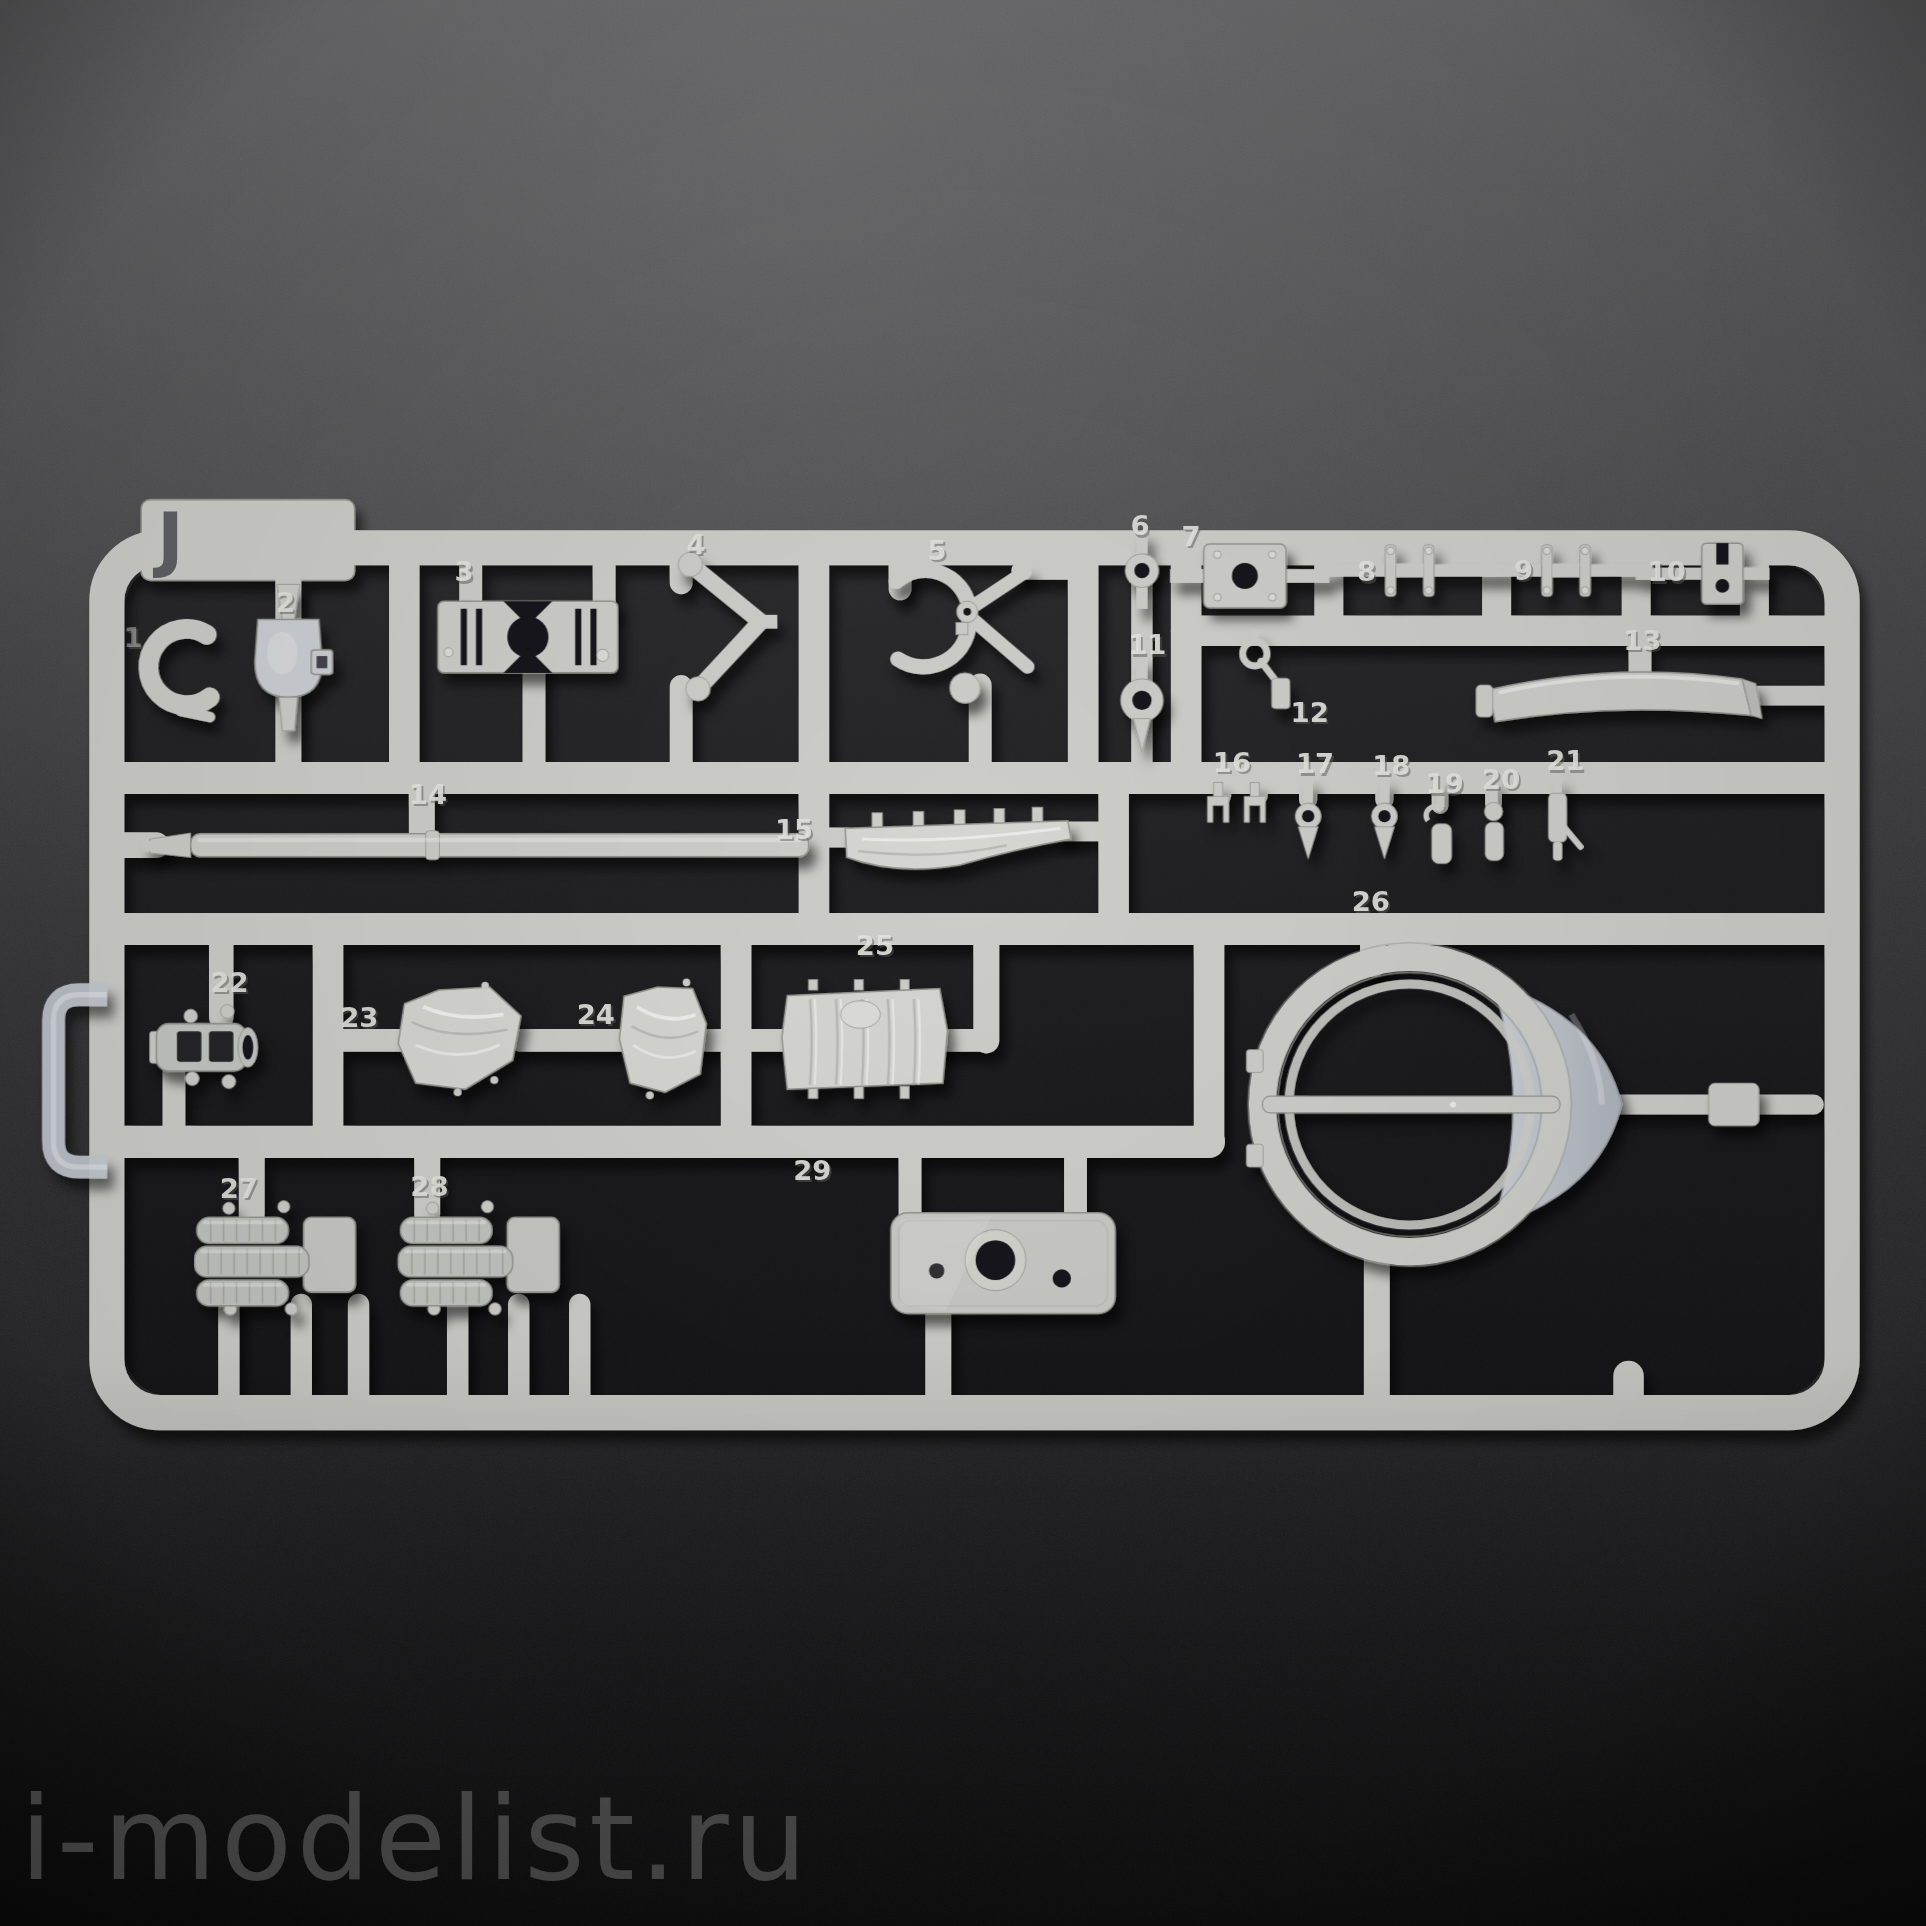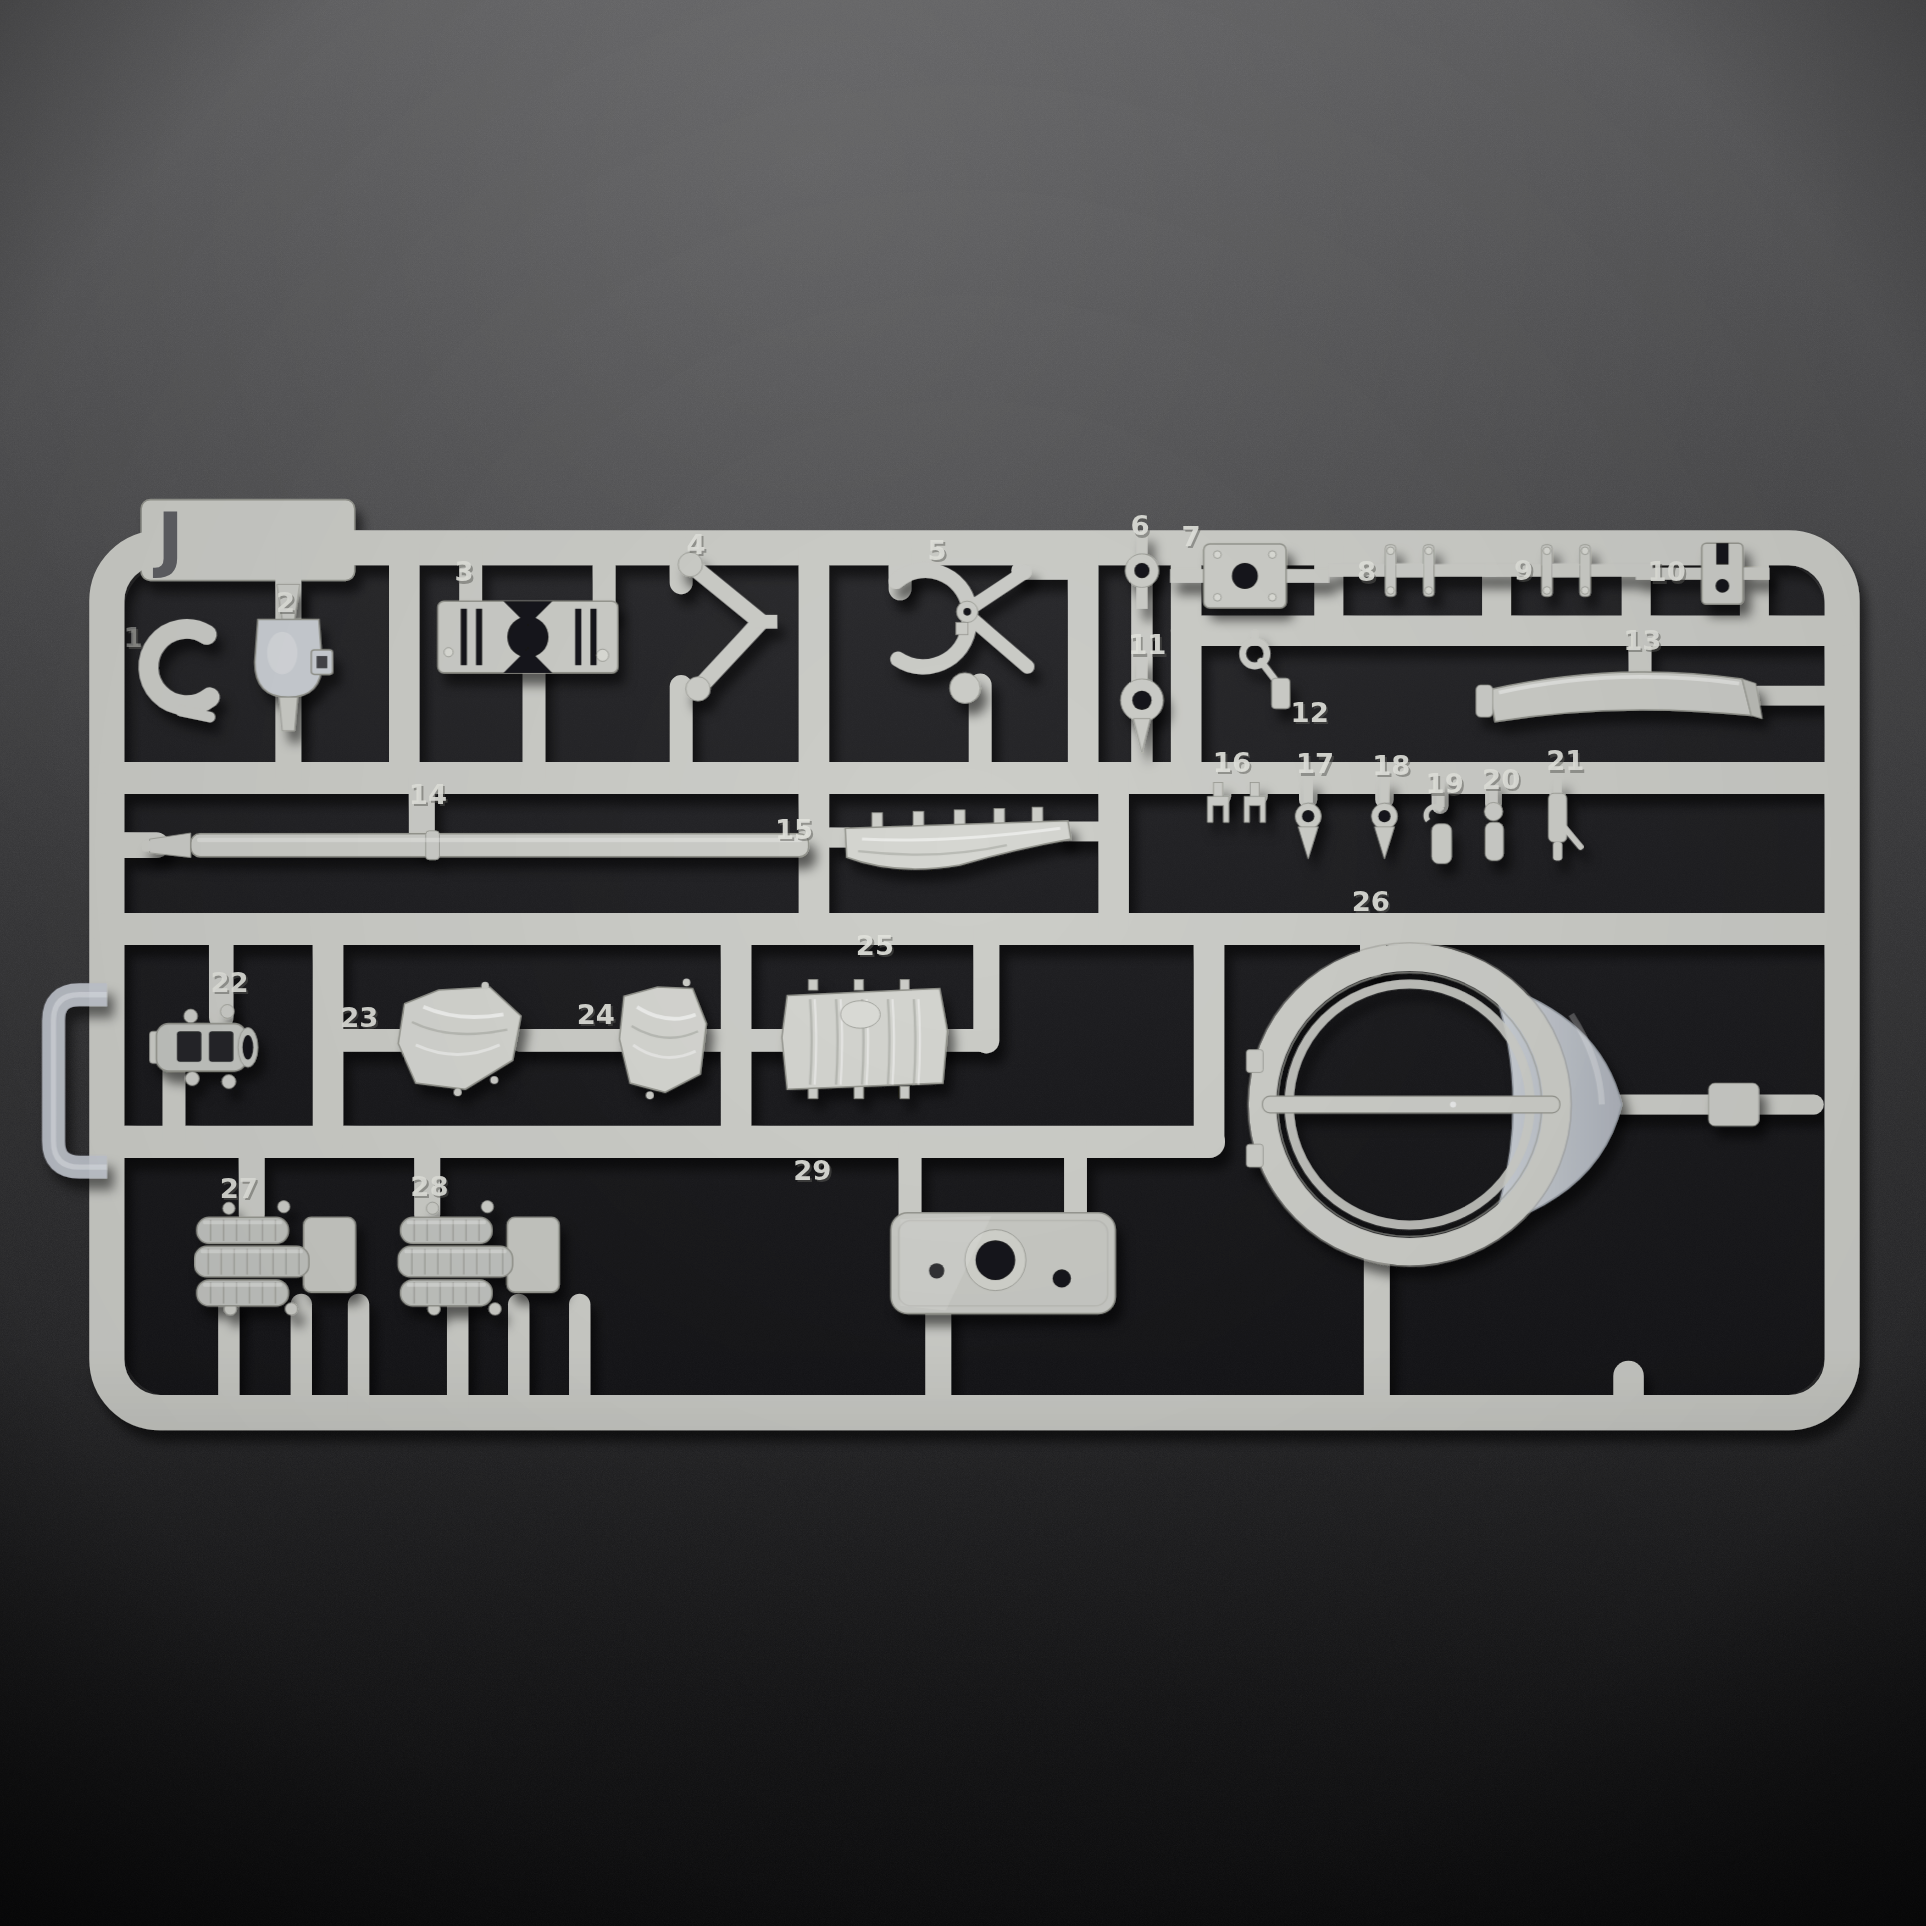--- a/index.html
+++ b/index.html
@@ -476,14 +476,15 @@
         <text x="538" y="1568" font-size="36" font-weight="700" fill="#e3e4de" opacity="0.92" font-family="DejaVu Sans, sans-serif">28</text>
         <text x="1042.5" y="1550" font-size="36" font-weight="700" fill="#5c5d58" opacity="0.5" font-family="DejaVu Sans, sans-serif">29</text>
         <text x="1040" y="1547" font-size="36" font-weight="700" fill="#e3e4de" opacity="0.92" font-family="DejaVu Sans, sans-serif">29</text>
       </g>
 
     <rect x="0" y="0" width="2525" height="2525" fill="url(#gVign)"></rect>
     <rect x="0" y="0" width="2525" height="2525" fill="url(#gBottom)"></rect>
   </svg>
 
   <div class="sprue-letter">J</div>
+  <div class="watermark">i-modelist.ru</div>
 </div>
 
 
 </body></html>

